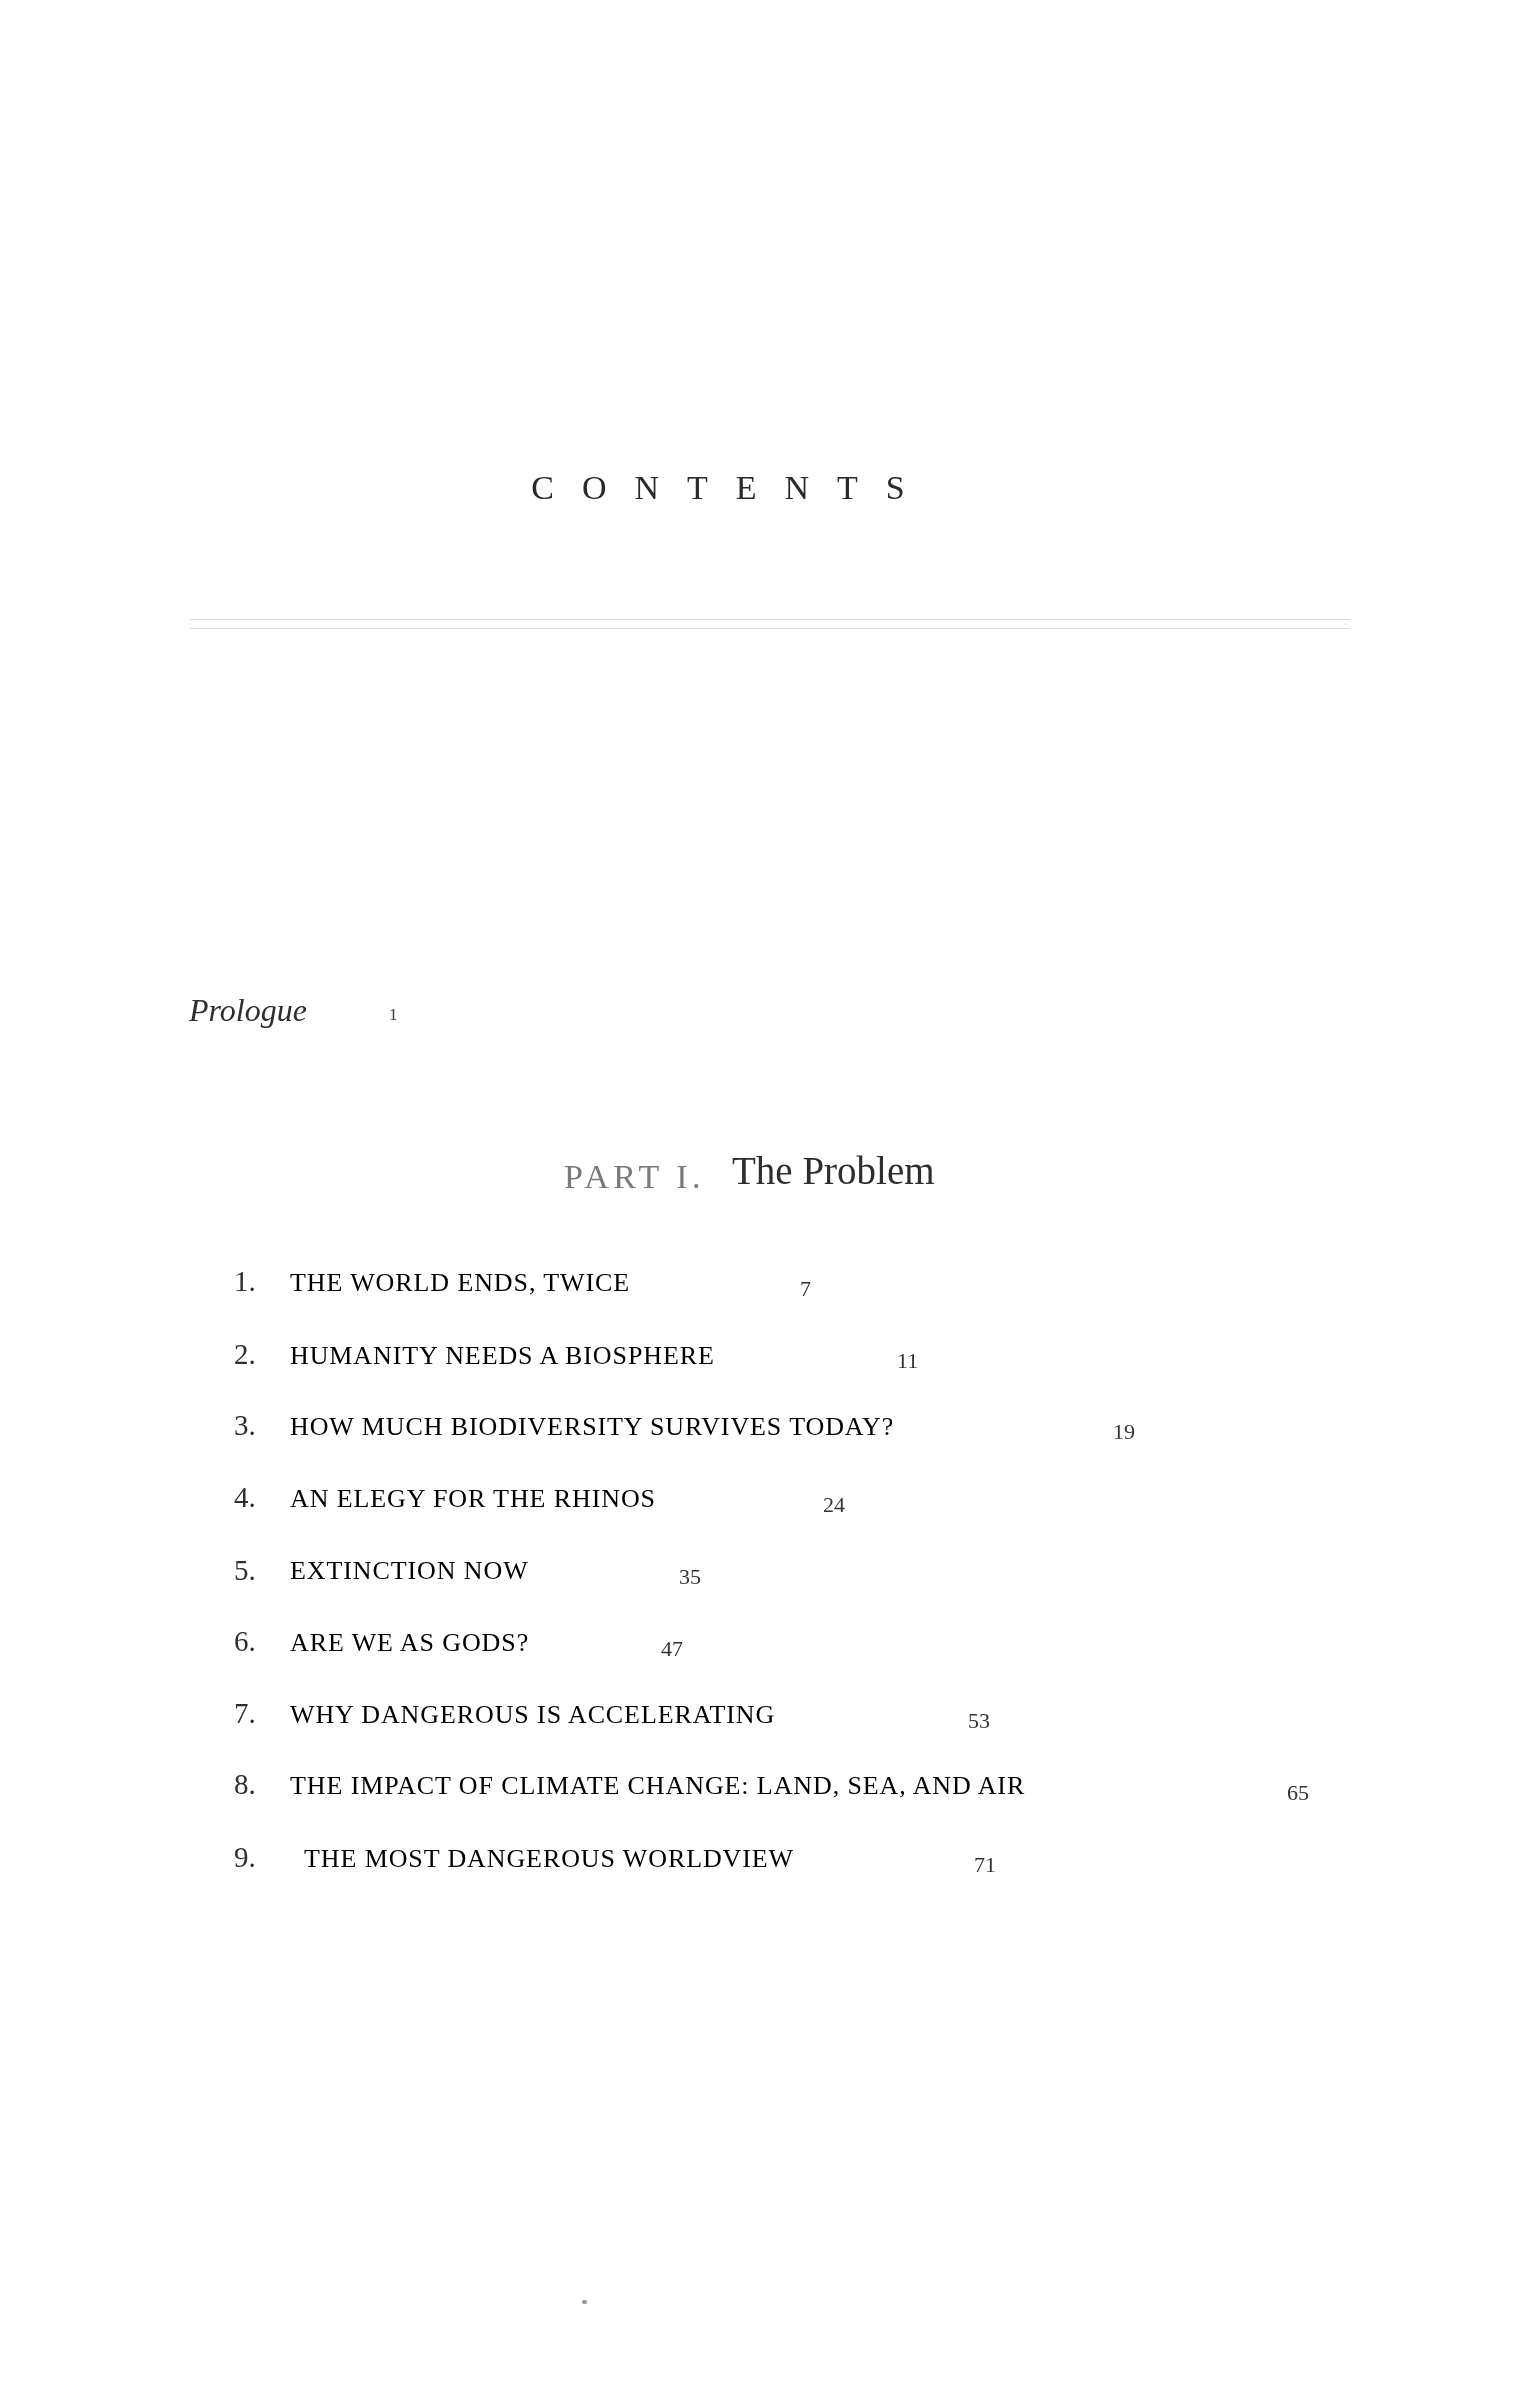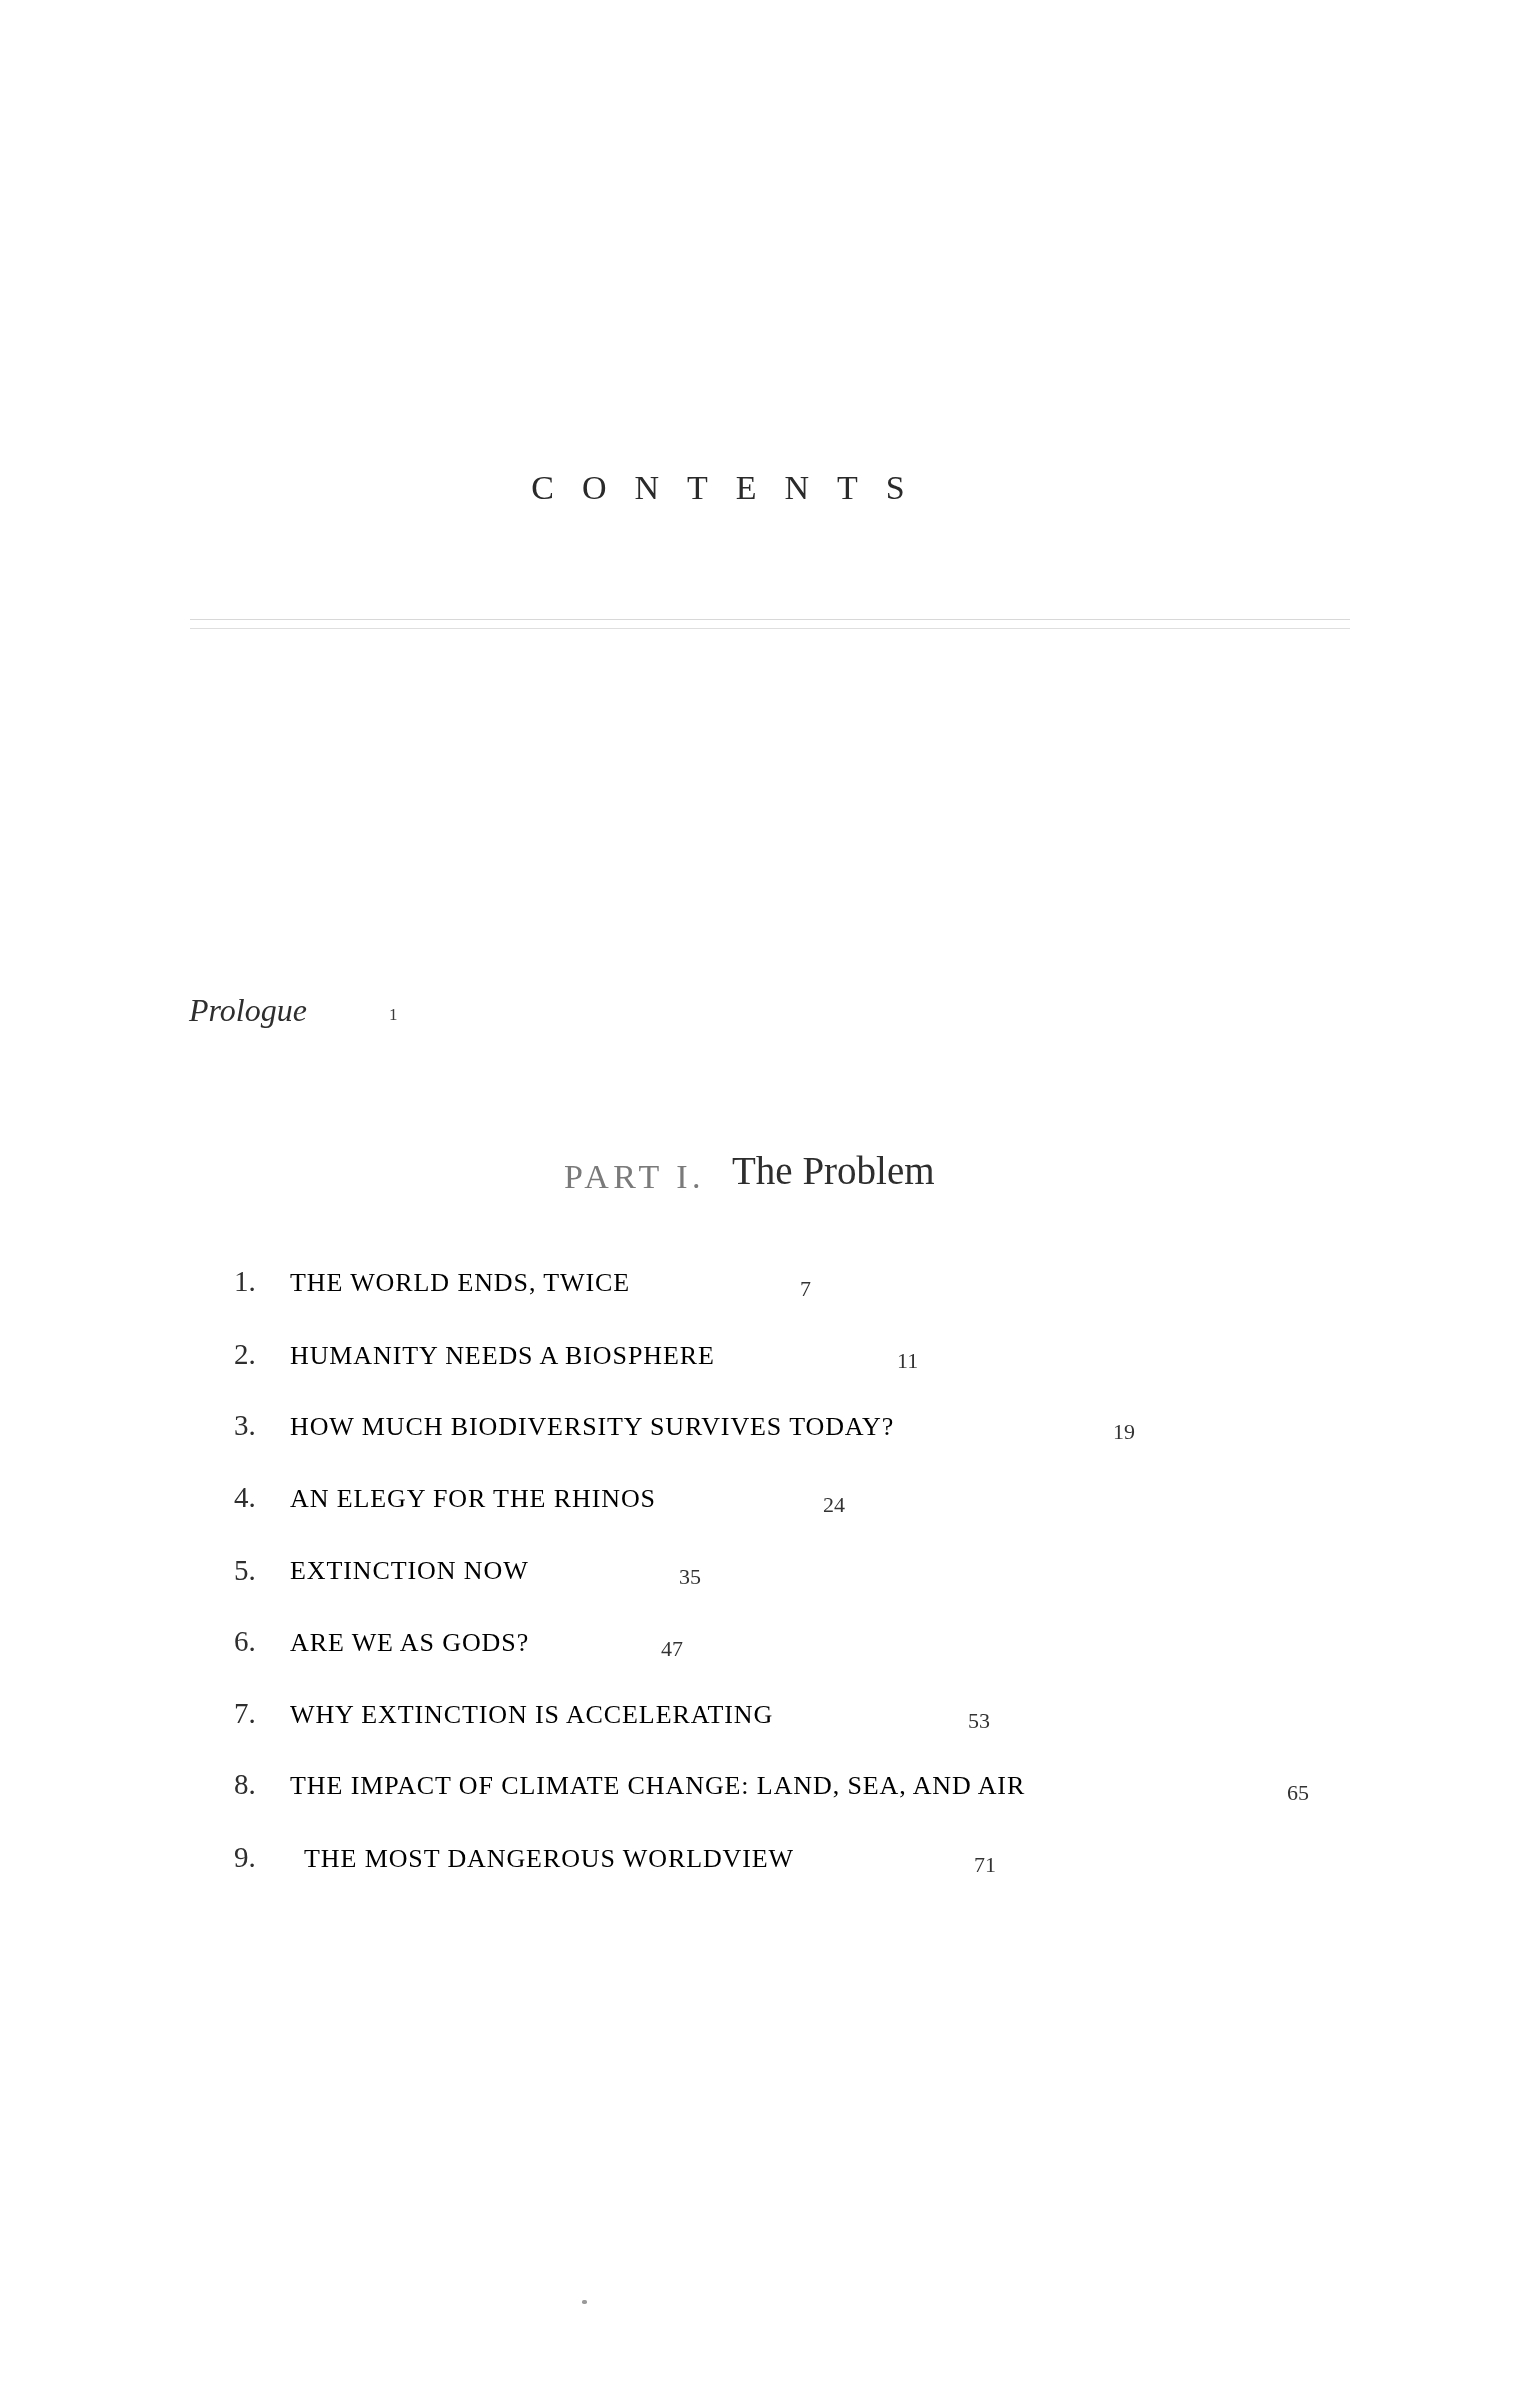--- a/index.html
+++ b/index.html
@@ -112,21 +112,21 @@
     <span class="abs toc-title" style="left:290px;top:1558px">EXTINCTION NOW</span>
     <span class="abs toc-page" style="left:679px;top:1566px">35</span>
   </div>
   <div>
     <span class="abs toc-num" style="left:234px;top:1627px">6.</span>
     <span class="abs toc-title" style="left:290px;top:1630px">ARE WE AS GODS?</span>
     <span class="abs toc-page" style="left:661px;top:1638px">47</span>
   </div>
   <div>
     <span class="abs toc-num" style="left:234px;top:1699px">7.</span>
-    <span class="abs toc-title" style="left:290px;top:1702px">WHY EXTINCTION IS ACCELERATING</span>
+    <span class="abs toc-title" style="left:290px;top:1702px">WHY DANGEROUS IS ACCELERATING</span>
     <span class="abs toc-page" style="left:968px;top:1710px">53</span>
   </div>
   <div>
     <span class="abs toc-num" style="left:234px;top:1770px">8.</span>
     <span class="abs toc-title" style="left:290px;top:1773px">THE IMPACT OF CLIMATE CHANGE: LAND, SEA, AND AIR</span>
     <span class="abs toc-page" style="left:1287px;top:1782px">65</span>
   </div>
   <div>
     <span class="abs toc-num" style="left:234px;top:1843px">9.</span>
     <span class="abs toc-title" style="left:304px;top:1846px">THE MOST DANGEROUS WORLDVIEW</span>

